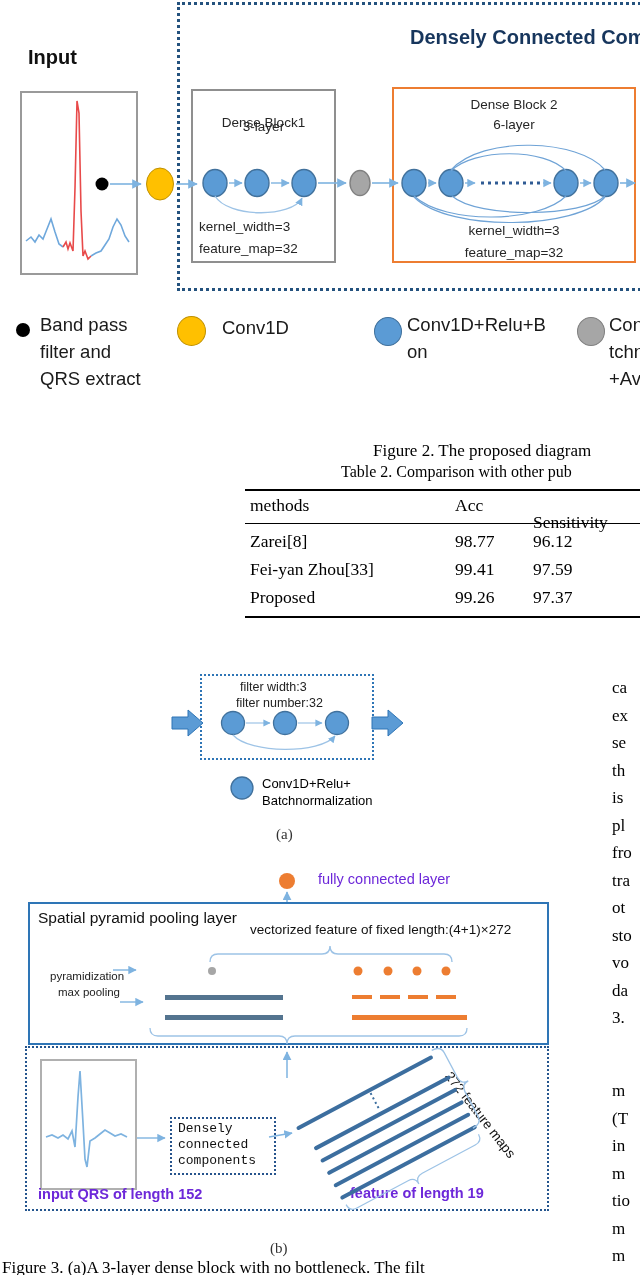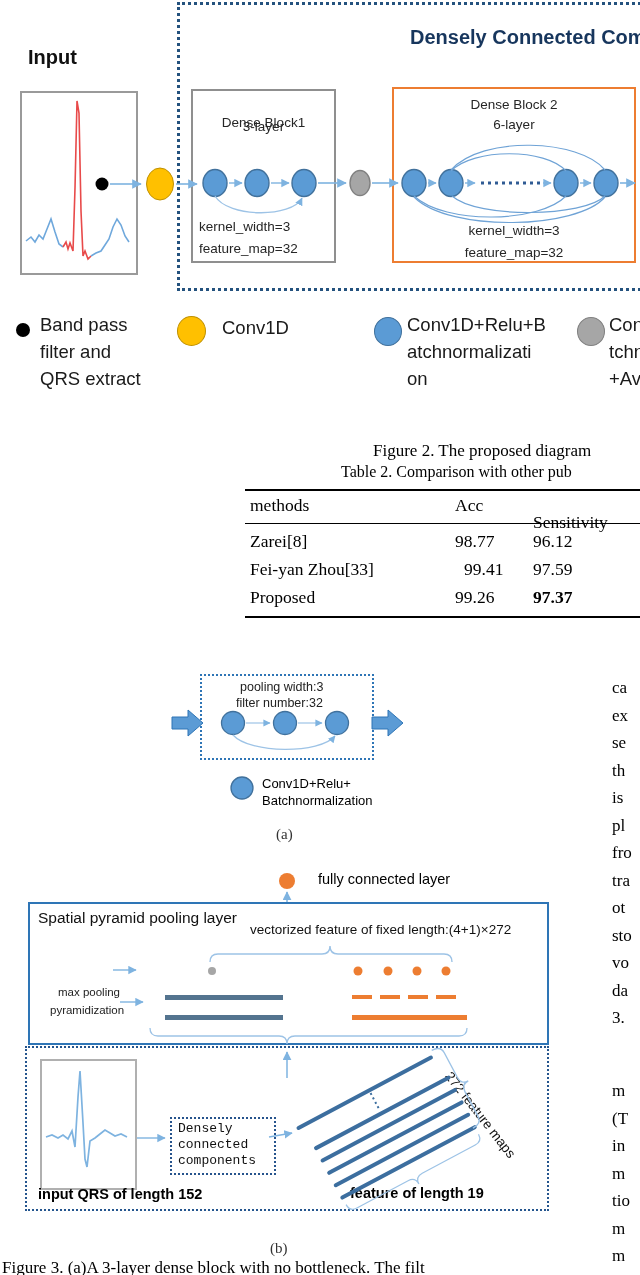--- a/index.html
+++ b/index.html
@@ -28,21 +28,21 @@
   .a-dotted{left:200px;top:674px;width:170px;height:82px;border:2px dotted #2E75B6;}
   .a-note{font-size:12.5px;color:#222;}
   .a-legend{font-size:13px;line-height:16.5px;color:#000000;}
   
   .spp-box{left:28px;top:902px;width:517px;height:139px;border:2px solid #2E75B6;}
   .b-dotted{left:25px;top:1046px;width:520px;height:161px;border:2px dotted #24558e;}
   .ecg2-box{left:40px;top:1059px;width:93px;height:127px;border:2px solid #b0b0b0;background:#fff;}
   .densely-box{left:170px;top:1117px;width:96px;height:52px;border:2px dotted #26538c;
                font-size:13px;line-height:16px;padding:2px 0 0 6px;color:#111;font-family:Liberation Mono, monospace;}
   .small-lab{font-size:11.5px;color:#222;margin-top:24px;}
-  .med-lab{font-size:14.5px;color:#000000;}
+  .med-lab{font-size:14.5px;color:#6d28d9;}
   .right-col{left:612px;width:40px;font-size:17px;line-height:27.5px;color:#000;}
   svg{position:absolute;overflow:visible;}
 </style>
 </head>
 <body>
 
 <div class="abs dcc-box"></div>
 <div class="abs dcc-title nowrap">Densely Connected Com</div>
 <div class="abs input-label">Input</div>
 
@@ -108,21 +108,20 @@
 <div class="abs legend-text" style="left:40px;top:311px;">
   <div>Band pass</div>
   <div>filter and</div>
   <div>QRS extract</div>
 </div>
 <div class="abs dot" style="left:177px;top:316px;width:27px;height:28px;background:#FFC000;border:1px solid #BF9000;"></div>
 <div class="abs legend-text" style="left:222px;top:314px;">Conv1D</div>
 <div class="abs dot" style="left:374px;top:317px;width:26px;height:27px;background:#5B9BD5;border:1px solid #41719C;"></div>
 <div class="abs legend-text" style="left:407px;top:311px;">
   <div>Conv1D+Relu+B</div>
-  <div>atchnormalizati</div>
   <div>on</div>
 </div>
 <div class="abs dot" style="left:577px;top:317px;width:26px;height:27px;background:#A6A6A6;border:1px solid #808080;"></div>
 <div class="abs legend-text" style="left:609px;top:311px;">
   <div>Con</div>
   <div>tchn</div>
   <div>+Av</div>
 </div>
 
 <div class="abs serif fig-caption nowrap" style="left:373px;top:441px;">Figure 2.  The proposed diagram</div>
@@ -130,29 +129,29 @@
 
 <div class="abs tbl-rule" style="left:245px;top:489px;width:395px;height:2px;"></div>
 <div class="abs serif tbl-cell nowrap" style="left:250px;top:495px;">methods</div>
 <div class="abs serif tbl-cell nowrap" style="left:455px;top:495px;">Acc</div>
 <div class="abs serif tbl-cell nowrap" style="left:533px;top:495px;margin-top:17px;">Sensitivity</div>
 <div class="abs tbl-rule" style="left:245px;top:523px;width:395px;height:1.4px;"></div>
 <div class="abs serif tbl-cell nowrap" style="left:250px;top:531px;">Zarei[8]</div>
 <div class="abs serif tbl-cell nowrap" style="left:455px;top:531px;">98.77</div>
 <div class="abs serif tbl-cell nowrap" style="left:533px;top:531px;">96.12</div>
 <div class="abs serif tbl-cell nowrap" style="left:250px;top:559px;">Fei-yan Zhou[33]</div>
-<div class="abs serif tbl-cell nowrap" style="left:455px;top:559px;margin-left:9px;">99.41</div>
+<div class="abs serif tbl-cell nowrap" style="left:455px;top:559px;">99.41</div>
 <div class="abs serif tbl-cell nowrap" style="left:533px;top:559px;">97.59</div>
 <div class="abs serif tbl-cell nowrap" style="left:250px;top:587px;">Proposed</div>
 <div class="abs serif tbl-cell nowrap" style="left:455px;top:587px;">99.26</div>
-<div class="abs serif tbl-cell nowrap" style="left:533px;top:587px;font-weight:bold;">97.37</div>
+<div class="abs serif tbl-cell nowrap" style="left:533px;top:587px;">97.37</div>
 <div class="abs tbl-rule" style="left:245px;top:616px;width:395px;height:2px;"></div>
 
 <div class="abs a-dotted"></div>
-<div class="abs a-note nowrap" style="left:240px;top:680px;">pooling width:3</div>
+<div class="abs a-note nowrap" style="left:240px;top:680px;">filter width:3</div>
 <div class="abs a-note nowrap" style="left:236px;top:696px;">filter number:32</div>
 
 <svg class="abs" style="left:160px;top:660px;" width="260" height="200" viewBox="0 0 260 200">
   <defs>
     <marker id="ab2" markerWidth="8" markerHeight="8" refX="5.5" refY="3" orient="auto">
       <path d="M0,0 L6,3 L0,6 Z" fill="#7EB3E0"></path>
     </marker>
   </defs>
   <polygon points="12,57 28,57 28,50 43,63 28,76 28,69 12,69" fill="#5B9BD5" stroke="#2E75B6" stroke-width="1"></polygon>
   <polygon points="212,57 228,57 228,50 243,63 228,76 228,69 212,69" fill="#5B9BD5" stroke="#2E75B6" stroke-width="1"></polygon>
@@ -169,21 +168,21 @@
   <div>Conv1D+Relu+</div>
   <div>Batchnormalization</div>
 </div>
 <div class="abs serif" style="left:276px;top:826px;font-size:15px;color:#333;">(a)</div>
 
 <div class="abs med-lab nowrap" style="left:318px;top:871px;">fully connected layer</div>
 <div class="abs spp-box"></div>
 <div class="abs nowrap" style="left:38px;top:909px;font-size:15.5px;color:#111;">Spatial pyramid pooling layer</div>
 <div class="abs nowrap" style="left:250px;top:922px;font-size:13.5px;color:#111;">vectorized feature of fixed length:(4+1)×272</div>
 <div class="abs small-lab nowrap" style="left:58px;top:962px;">max pooling</div>
-<div class="abs small-lab nowrap" style="left:50px;top:980px;">pyramidization</div>
+<div class="abs small-lab nowrap" style="left:50px;top:946px;">pyramidization</div>
 
 <div class="abs b-dotted"></div>
 <div class="abs ecg2-box">
   <svg width="89" height="123" viewBox="0 0 89 123">
     <polyline points="4,76 10,74 16,77 21,74 26,78 30,70 33,86 36,36 38,10 41,62 43,98 45,106 48,80 53,77 58,73 63,69 68,72 73,75 79,73 85,76" fill="none" stroke="#7EB3E0" stroke-width="1.7"></polyline>
   </svg>
 </div>
 <div class="abs med-lab nowrap" style="left:38px;top:1186px;font-weight:600;">input QRS of length  152</div>
 <div class="abs densely-box">
   <div>Densely</div>

